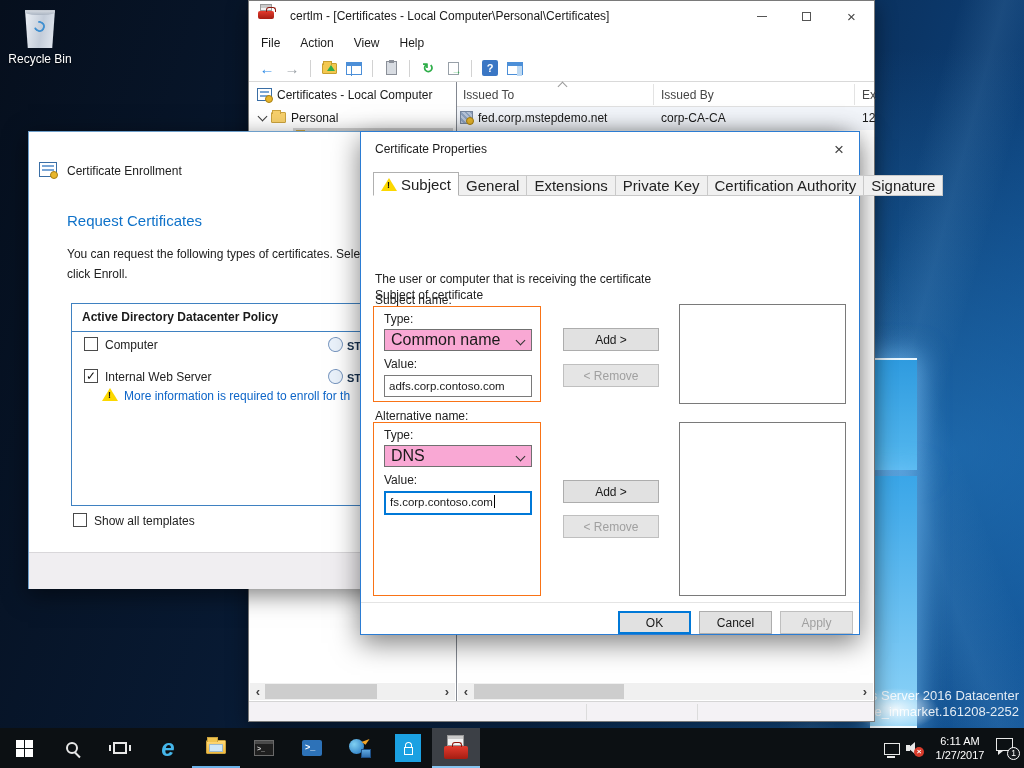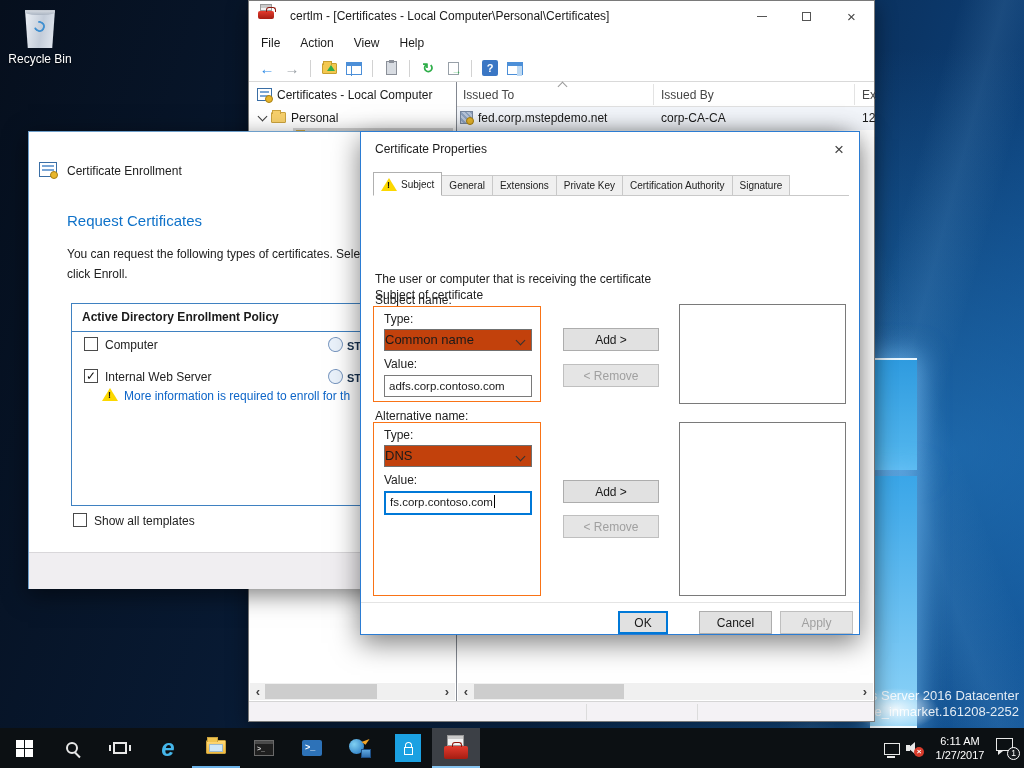--- a/index.html
+++ b/index.html
@@ -109,32 +109,32 @@
     text-align:center; line-height:13px; transform:rotate(8deg); }
   .status-st { position:absolute; font-weight:bold; font-size:11px; color:#17314f; }
   .tri { position:absolute; width:0; height:0; border-left:8px solid transparent; border-right:8px solid transparent; border-bottom:13px solid #fcd800; }
   .tri::after { content:"!"; position:absolute; left:-2px; top:2px; font-size:9px; font-weight:bold; color:#141414; }
   .link { color:#0d65c8; font-size:12px; }
   .enroll-footer { position:absolute; left:0; right:0; top:420px; height:37px; background:#f0eef1; border-top:1px solid #d9d7da; }
 
   
   #props { left:360px; top:131px; width:500px; height:504px; border:1px solid #2b7cd3; box-shadow:0 8px 26px rgba(0,0,0,.5); }
   .tabstrip { position:absolute; left:12px; top:40px; right:10px; height:24px; display:flex; align-items:flex-end; }
-  .tab { height:21px; padding:8px 7px; display:flex; align-items:center; gap:4px; font-size:10px;
+  .tab { height:21px; padding:8px 7px; display:flex; align-items:center; gap:4px; font-size:15px;
     background:#f0f0f0; border:1px solid #c9c9c9; border-left:none; color:#222; white-space:nowrap;margin-top:19px; }
   .tab.first { border-left:1px solid #c9c9c9; }
   .tab.active { height:24px; background:#fff; border:1px solid #b0b0b0; border-bottom:1px solid #fff; position:relative; z-index:2; }
   .tab-underline { position:absolute; left:12px; right:10px; top:63px; height:1px; background:#c9c9c9; }
   .tri-sm { position:relative; width:16px; height:13px; }
   .tri-sm::before { content:""; position:absolute; left:0; top:0; width:0; height:0; border-left:8px solid transparent; border-right:8px solid transparent; border-bottom:13px solid #fcd800; }
   .tri-sm::after { content:"!"; position:absolute; left:6px; top:2px; font-size:9px; font-weight:bold; color:#141414; }
   .dlg-text { position:absolute; font-size:12px; color:#222; }
   .groupbox { position:absolute; border:1px solid #f97316; background:#fff; }
-  .combo { position:absolute; left:10px; width:148px; height:22px; background:#c2410c; border:1px solid #707070;
-    font-size:13px; line-height:20px; }
+  .combo { position:absolute; left:10px; width:148px; height:22px; background:#f9a8d4; border:1px solid #707070;
+    font-size:16px; line-height:20px; padding-left:6px; }
   .combo .chev { position:absolute; right:7px; top:7px; border-color:#333; }
   .tinput { position:absolute; left:10px; width:148px; height:22px; background:#fff; border:1px solid #7a7a7a;
     font-size:11.5px; line-height:20px; padding-left:4px; white-space:nowrap; overflow:hidden; }
   .tinput.focused { border:2px solid #0078d7; line-height:18px; }
   .caret { display:inline-block; width:1px; height:13px; background:#000; vertical-align:-2px; margin-left:1px; }
   .btn { position:absolute; background:#e1e1e1; border:1px solid #adadad; font-size:12px;
     display:flex; align-items:center; justify-content:center; color:#1a1a1a; }
   .btn.disabled { color:#a0a0a0; border-color:#bfbfbf; background:#e5e5e5; }
   .btn.default { border:2px solid #0078d7; }
   .listbox { position:absolute; border:1px solid #7a7a7a; background:#fff; }
@@ -335,21 +335,21 @@
     <div style="position:absolute; left:10px; top:30px; width:20px; height:17px;">
       <div class="ico-certmgr" style="width:18px; height:15px;"></div>
     </div>
     <div class="enroll-text" style="left:38px; top:32px;">Certificate Enrollment</div>
 
     <div class="enroll-heading">Request Certificates</div>
     <div class="enroll-text" style="left:38px; top:115px;">You can request the following types of certificates. Sele</div>
     <div class="enroll-text" style="left:38px; top:135px;">click Enroll.</div>
 
     <div class="policy-box">
-      <div class="policy-header">Active Directory Enrollment Policy</div>
+      <div class="policy-header">Active Directory Datacenter Policy</div>
       <div class="policy-sep"></div>
 
       <div class="cb" style="left:12px; top:33px;"></div>
       <div class="enroll-text" style="left:33px; top:34px;">Computer</div>
       <div class="info-ico" style="left:256px; top:33px;"></div>
       <div class="status-st" style="left:275px; top:36px;">ST</div>
 
       <div class="cb checked" style="left:12px; top:65px;"></div>
       <div class="enroll-text" style="left:33px; top:66px;">Internal Web Server</div>
       <div class="info-ico" style="left:256px; top:65px;"></div>
@@ -434,21 +434,21 @@
     </div>
     <div class="btn" style="left:202px; top:348px; width:96px; height:23px;">
       <span>Add &gt;</span>
     </div>
     <div class="btn disabled" style="left:202px; top:383px; width:96px; height:23px;">
       <span>&lt; Remove</span>
     </div>
     <div class="listbox" style="left:318px; top:290px; width:167px; height:174px;"></div>
 
     <div class="dlg-sep"></div>
-    <div class="btn default" style="left:257px; top:479px; width:50px; height:23px;">
+    <div class="btn default" style="left:257px; top:479px; width:73px; height:23px;">
       <span>OK</span>
     </div>
     <div class="btn" style="left:338px; top:479px; width:73px; height:23px;">
       <span>Cancel</span>
     </div>
     <div class="btn disabled" style="left:419px; top:479px; width:73px; height:23px;">
       <span>Apply</span>
     </div>
   </div>
 

